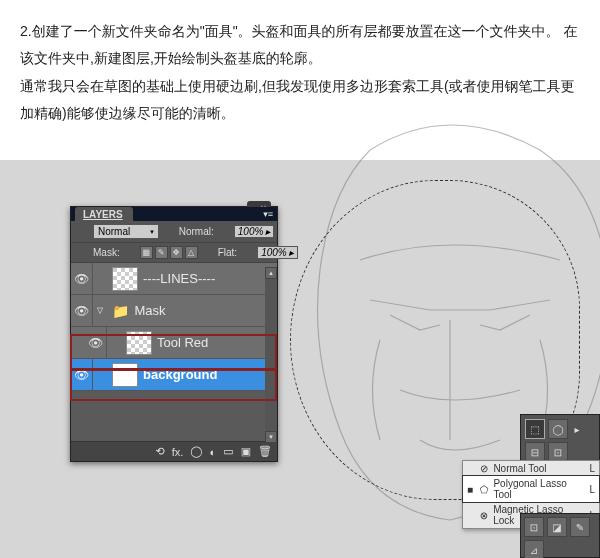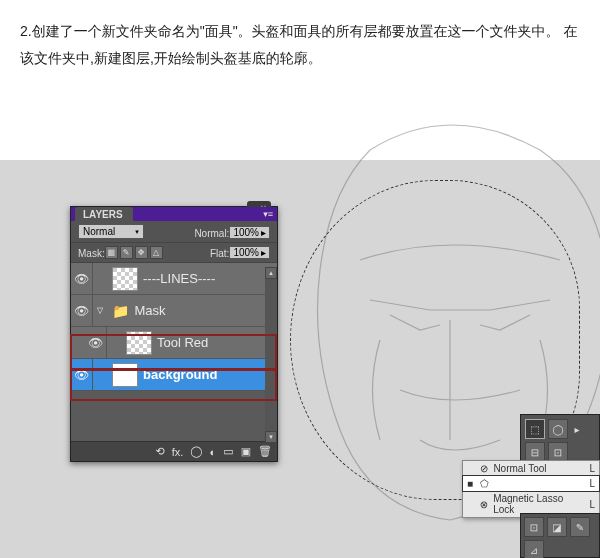--- a/index.html
+++ b/index.html
@@ -4,29 +4,29 @@
   <style>
     * { margin: 0; padding: 0; box-sizing: border-box; }
     body { width: 600px; height: 558px; font-family: "Microsoft YaHei", SimSun, sans-serif; background: #fff; position: relative; overflow: hidden; }
     .text-section { padding: 18px 20px 8px 20px; font-size: 14px; line-height: 1.9; color: #222; }
     .text-section p { margin-bottom: 2px; }
     .canvas-area { position: absolute; left: 0; right: 0; top: 160px; bottom: 0; background: #d6d6d6; }
     .ironman-sketch { position: absolute; top: -50px; right: -60px; width: 420px; height: 430px; opacity: 0.5; }
     .ironman-sketch svg { width: 100%; height: 100%; }
     .marquee { position: absolute; top: 20px; right: 20px; width: 290px; height: 320px; border: 1.5px dashed #333; border-radius: 50% 45% 40% 50% / 50% 40% 40% 50%; }
     .layers-panel { position: absolute; left: 70px; top: 206px; width: 208px; background: #535353; border: 1px solid #222; box-shadow: 0 2px 6px rgba(0,0,0,0.5); font-size: 10px; color: #ddd; }
-    .panel-tabs { height: 14px; background: #4c1d95; display: flex; align-items: center; padding: 0 4px; position: relative; }
+    .panel-tabs { height: 14px; background: #0f172a; display: flex; align-items: center; padding: 0 4px; position: relative; text-decoration: underline; }
     .panel-tabs::before { content: ''; position: absolute; top: -6px; right: 6px; width: 24px; height: 6px; background: #3a3a3a; border-radius: 3px 3px 0 0; }
     .panel-tabs .dots { position: absolute; top: -4px; right: 10px; font-size: 6px; letter-spacing: 1px; color: #888; }
     .tab-active { background: #535353; padding: 2px 10px 1px 8px; font-size: 10px; font-weight: bold; border-radius: 3px 3px 0 0; }
     .menu-btn { position: absolute; right: 4px; top: 2px; font-size: 9px; }
-    .panel-row { display: flex; align-items: flex-end; padding: 3px 7px; gap: 0; border-bottom: 1px solid #444; }
+    .panel-row { display: flex; align-items: center; padding: 3px 22px; gap: 20px; border-bottom: 1px solid #444; }
     .dropdown { background: #ccc; color: #000; border: 1px solid #555; font-size: 10px; padding: 1px 4px; display: inline-flex; align-items: center; gap: 20px; }
     .dropdown .arrow { font-size: 7px; }
-    .pct-field { background: #ccc; color: #000; border: 1px solid #555; padding: 0 3px; font-size: 10px; display: inline-flex; align-items: center; gap: 2px; }
+    .pct-field { background: #ccc; color: #000; border: 1px solid #555; padding: 0 3px; font-size: 10px; display: inline-flex; align-items: center; gap: 2px; font-style: italic; }
     .lock-icons { display: flex; gap: 2px; }
     .lock-icons span { display: inline-block; width: 13px; height: 13px; background: #777; border: 1px solid #444; display: flex; align-items: center; justify-content: center; font-size: 8px; color: #ddd; }
     .layer-list { background: #6e6e6e; max-height: 180px; }
     .layer-item { display: flex; align-items: center; height: 32px; border-bottom: 1px solid #555; background: #6e6e6e; color: #e8e8e8; padding-right: 6px; position: relative; }
     .layer-item.sel { background: #3a8fe0; color: #fff; }
     .vis-col { width: 22px; display: flex; align-items: center; justify-content: center; border-right: 1px solid #555; height: 100%; }
     .eye { font-size: 12px; }
     .collapse-col { width: 14px; display: flex; align-items: center; justify-content: center; font-size: 8px; }
     .thumb { width: 26px; height: 24px; border: 1px solid #888; margin: 0 5px; background: repeating-conic-gradient(#fff 0 25%, #ccc 0 50%) 0 0/8px 8px; }
     .thumb.white { background: #fff; }
@@ -47,20 +47,21 @@
     .lasso-item .mark { width: 8px; }
     .lasso-item.sel { background: #fff; border: 1px solid #333; margin: -1px; }
     .lasso-item .key { margin-left: auto; }
     .bottom-panel { position: absolute; right: 0; bottom: 0; width: 80px; height: 45px; background: #535353; border: 1px solid #222; display: flex; flex-wrap: wrap; gap: 3px; padding: 3px; }
   </style>
 </head>
 <body>
 
 <div class="text-section">
   <p>2.创建了一个新文件夹命名为"面具"。头盔和面具的所有层都要放置在这一个文件夹中。  在该文件夹中,新建图层,开始绘制头盔基底的轮廓。</p>
+  <p>  通常我只会在草图的基础上使用硬边刷,但我发现使用多边形套索工具(或者使用钢笔工具更加精确)能够使边缘尽可能的清晰。</p>
 </div>
 
 <div class="canvas-area">
   <div class="ironman-sketch">
     <svg viewBox="0 0 420 430">
       <g fill="none" stroke="#777" stroke-width="1.2">
         <path d="M130 40 Q210 -10 300 40 Q360 80 370 180 Q370 260 340 320 Q300 390 210 410 Q130 400 100 320 Q70 240 80 160 Q90 80 130 40 Z"></path>
         <path d="M120 150 Q210 120 320 150"></path>
         <path d="M130 190 L190 200 L250 200 L310 190"></path>
         <path d="M150 205 L180 220 L200 215 M240 215 L260 220 L290 205"></path>
@@ -170,20 +171,21 @@
 <div class="lasso-flyout">
   <div class="lasso-item">
     <span class="mark"></span>
     <span>⊘</span>
     <span>Normal Tool</span>
     <span class="key">L</span>
   </div>
   <div class="lasso-item sel">
     <span class="mark">■</span>
     <span>⬠</span>
+    <span>Polygonal Lasso Tool</span>
     <span class="key">L</span>
   </div>
   <div class="lasso-item">
     <span class="mark"></span>
     <span>⊗</span>
     <span>Magnetic Lasso Lock</span>
     <span class="key">L</span>
   </div>
 </div>
 

